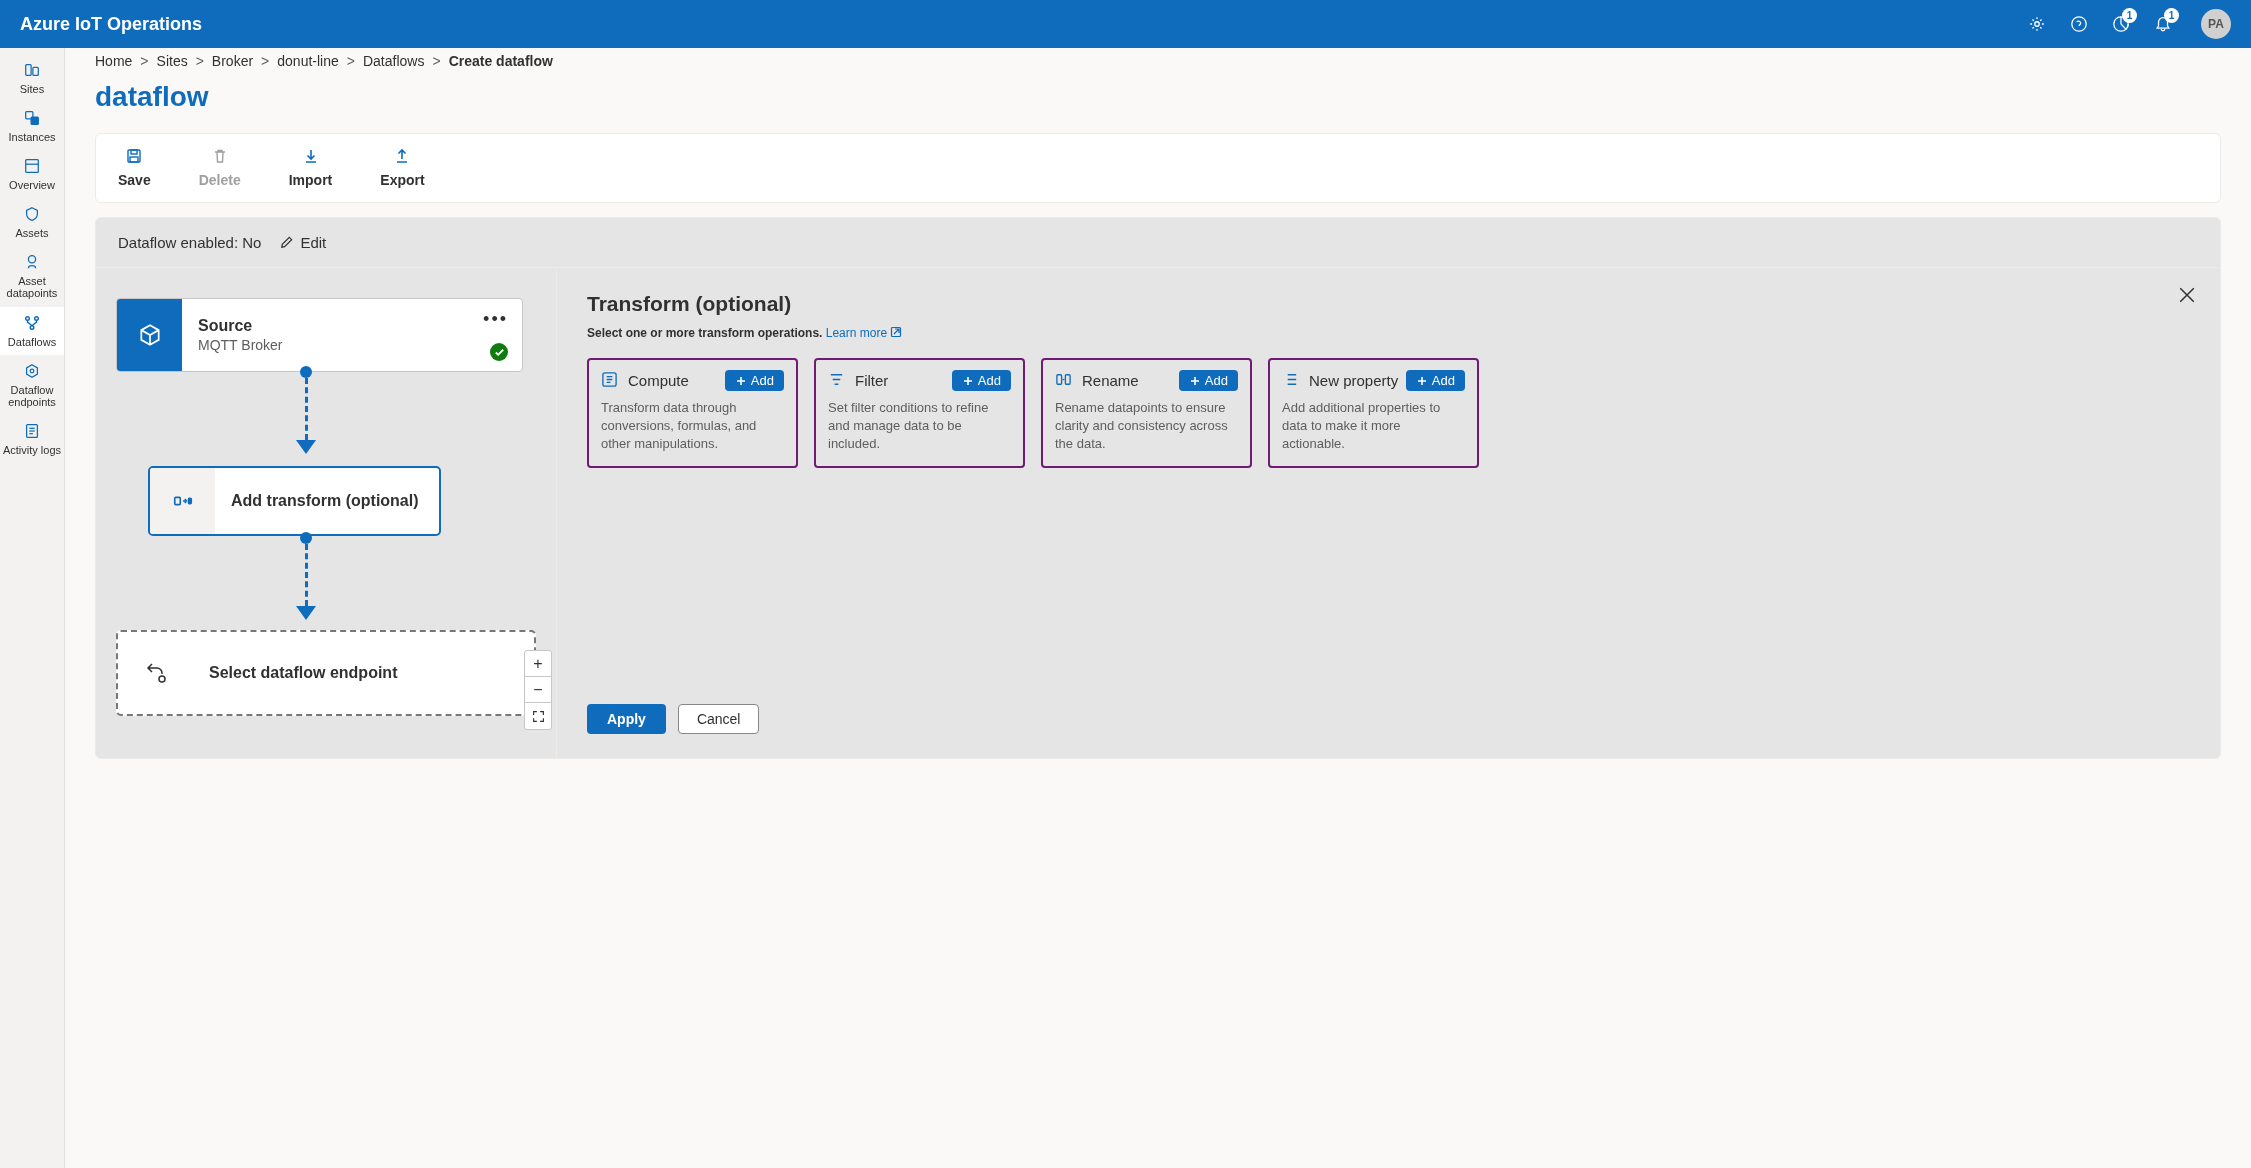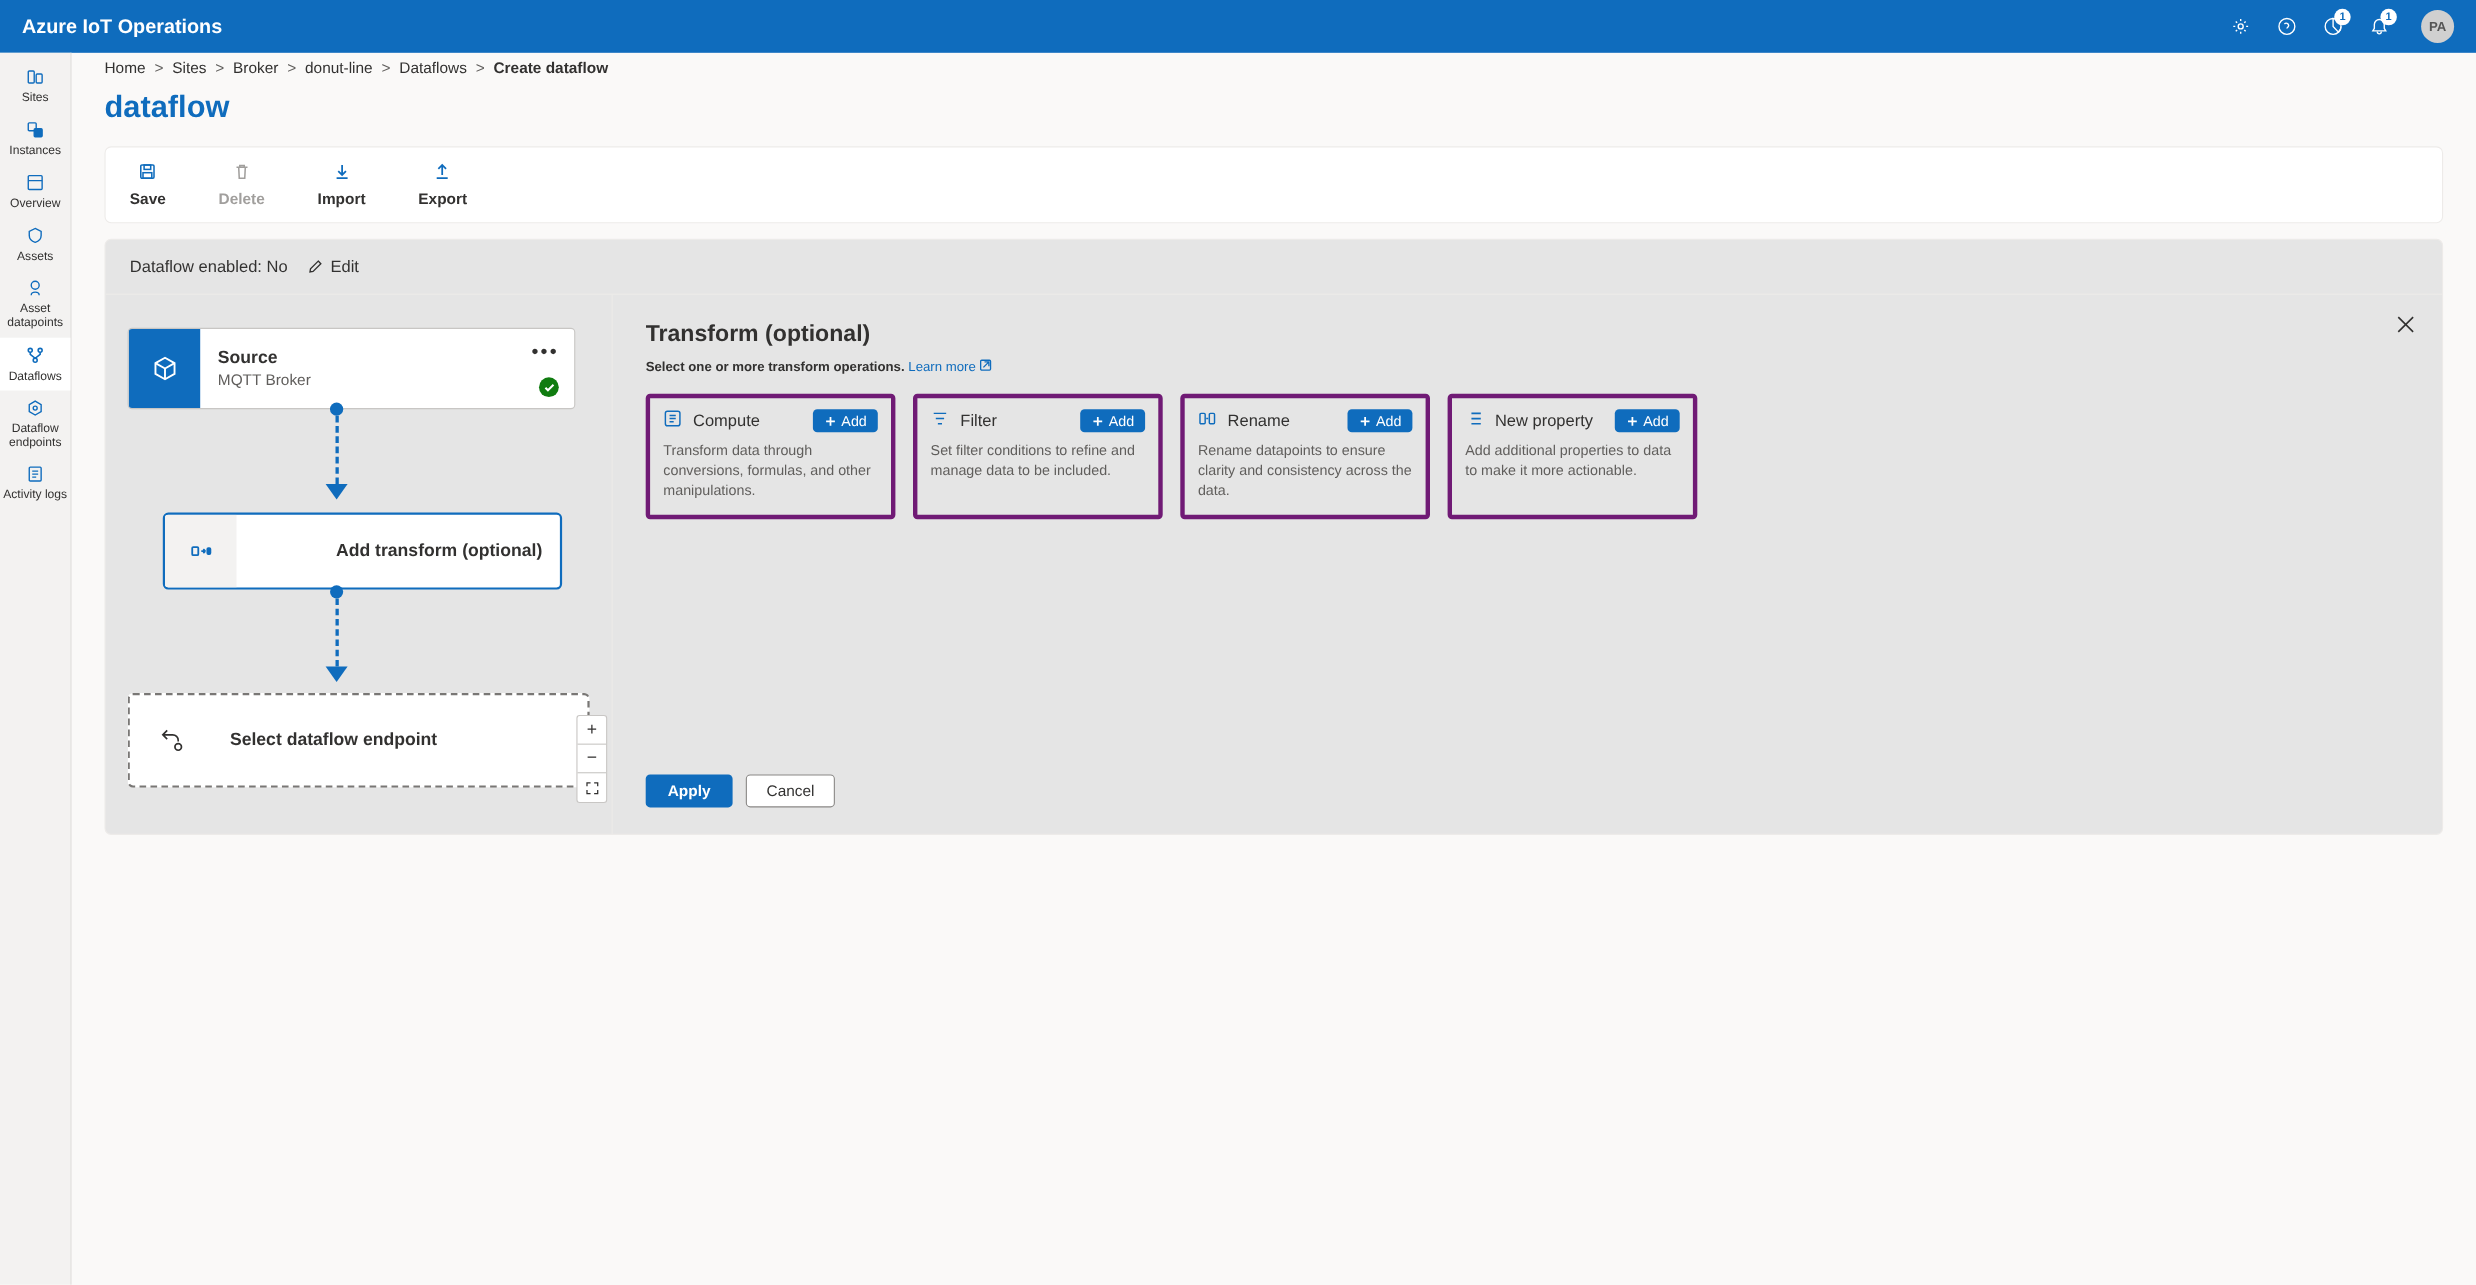--- a/index.html
+++ b/index.html
@@ -54,21 +54,21 @@
 .node-source { border: 1px solid #c8c6c4; background: #fff; margin-left: 0; margin-bottom: 94px; }
 .node-source .node-icon { background: #0f6cbd; width: 65px; display: flex; align-items: center; justify-content: center; }
 .node-source .node-icon svg { color: #fff; width: 26px; height: 26px; }
 .node-source .node-body { flex: 1; padding: 18px 16px 18px 16px; }
 .node-source .node-title { font-size: 16px; font-weight: 600; }
 .node-source .node-sub { font-size: 14px; color: #605e5c; margin-top: 2px; }
 .node-more { position: absolute; top: 10px; right: 14px; cursor: pointer; font-size: 18px; letter-spacing: 2px; color:#323130; }
 .node-check { position: absolute; bottom: 10px; right: 14px; width: 18px; height: 18px; border-radius: 50%; background: #107c10; display: flex; align-items: center; justify-content: center; }
 .node-check svg { color: #fff; width: 11px; height: 11px; }
 
-.node-transform { border: 2px solid #0f6cbd; border-radius: 5px; background: #fff; margin-left: 32px; width: 363px; margin-bottom: 94px; text-align: right; }
+.node-transform { border: 2px solid #0f6cbd; border-radius: 5px; background: #fff; margin-left: 32px; width: 293px; margin-bottom: 94px; }
 .node-transform .node-icon { background: #f3f2f1; width: 65px; display: flex; align-items: center; justify-content: center; }
 .node-transform .node-icon svg { color: #0f6cbd; width: 22px; height: 22px; }
 .node-transform .node-body { flex: 1; padding: 24px 16px; }
 .node-transform .node-title { font-size: 16px; font-weight: 600; }
 
 .node-endpoint { border: 2px dashed #797775; border-radius: 5px; background: #fff; margin-left: 0; width: 420px; }
 .node-endpoint .node-icon { width: 75px; display: flex; align-items: center; justify-content: center; }
 .node-endpoint .node-icon svg { color: #323130; width: 24px; height: 24px; }
 .node-endpoint .node-body { flex: 1; padding: 32px 16px; }
 .node-endpoint .node-title { font-size: 16px; font-weight: 600; }
@@ -86,21 +86,21 @@
 
 
 .close-x { position: absolute; top: 18px; right: 24px; cursor: pointer; }
 .close-x svg { width: 18px; height: 18px; }
 .detail h2 { font-size: 21px; font-weight: 600; margin-bottom: 10px; }
 .detail .hint { font-size: 12px; font-weight: 600; margin-bottom: 18px; }
 .detail .hint a { color: #0f6cbd; text-decoration: none; font-weight: 400; }
 .detail .hint a svg { width: 12px; height: 12px; vertical-align: -1px; }
 
 .trans-grid { display: flex; flex-wrap: wrap; gap: 16px; }
-.trans-card { border: 4px solid #701a75; border-radius: 4px; padding: 10px 12px 12px; width: 227px; }
+.trans-card { border: 2px solid #701a75; border-radius: 4px; padding: 10px 12px 12px; width: 211px; }
 .trans-card-head { display: flex; align-items: center; justify-content: space-between; margin-bottom: 8px; }
 .trans-card-title { display: flex; align-items: center; gap: 10px; font-size: 15px; font-weight: 400; }
 .trans-card-title svg { width: 17px; height: 17px; color: #0f6cbd; }
 .add-btn { background: #0f6cbd; color: #fff; border: none; border-radius: 4px; padding: 3px 10px; font-size: 13px; display: flex; align-items: center; gap: 4px; cursor: pointer; }
 .add-btn svg { width: 12px; height: 12px; }
 .trans-card-desc { font-size: 13px; color: #605e5c; line-height: 1.4; }
 
 .detail-actions { margin-top: auto; padding-top: 40px; display: flex; gap: 12px; }
 .btn-primary { background: #0f6cbd; color: #fff; border: none; border-radius: 4px; padding: 7px 20px; font-size: 14px; font-weight: 600; cursor: pointer; }
 .btn-secondary { background: #fff; color: #323130; border: 1px solid #8a8886; border-radius: 4px; padding: 6px 18px; font-size: 14px; cursor: pointer; }

